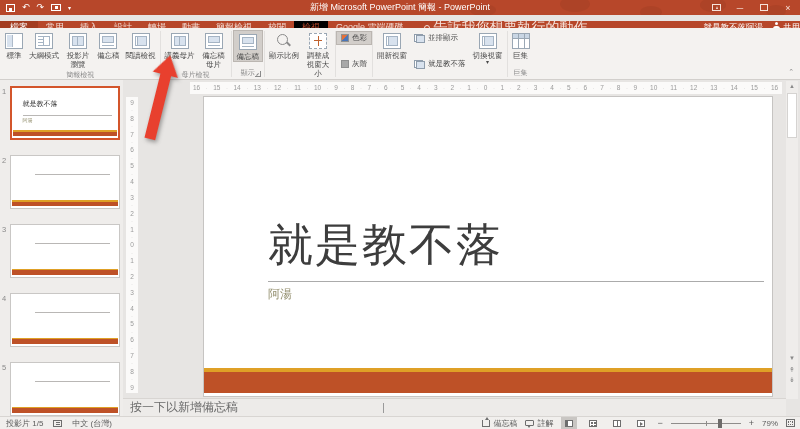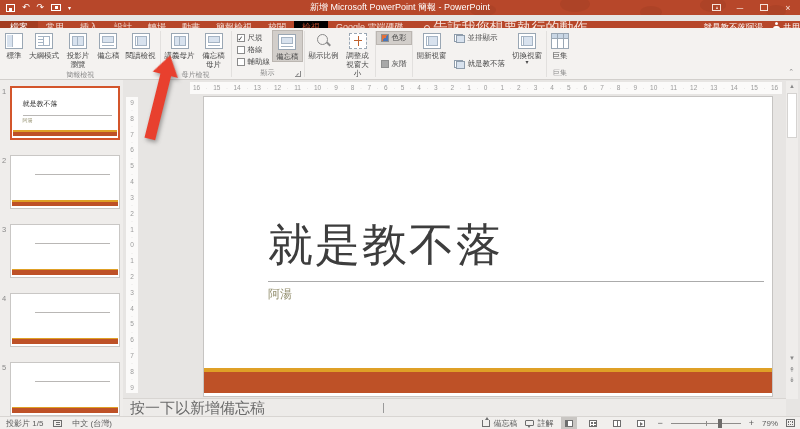--- a/index.html
+++ b/index.html
@@ -121,21 +121,21 @@
   .bar-rust{position:absolute;left:0;right:0;top:275px;height:21px;background:#BE5127;}
   
   .scrollbar{position:absolute;left:786px;top:1px;width:12px;height:318px;background:#EFEDEB;display:block;}
   .sb-up{position:absolute;left:0;top:0;width:12px;height:11px;text-align:center;font-size:6px;color:#8A8A8A;line-height:11px;}
   .sb-thumb{position:absolute;left:1px;top:12px;width:10px;height:45px;background:#fff;border:1px solid #D5D3D1;}
   .sb-down{position:absolute;left:0;top:272px;width:12px;height:11px;text-align:center;font-size:6px;color:#8A8A8A;line-height:11px;}
   .sb-prev{position:absolute;left:0;top:284px;width:12px;height:10px;text-align:center;font-size:7px;color:#8A8A8A;line-height:10px;}
   .sb-next{position:absolute;left:0;top:294px;width:12px;height:10px;text-align:center;font-size:7px;color:#8A8A8A;line-height:10px;}
   
   .notespane{position:absolute;left:123px;top:318px;width:663px;height:18px;background:#EDEBE9;border-top:1px solid #D8D5D2;}
-  .notespane .ph{position:absolute;left:7px;top:0;font-size:15px;color:#6A6A6A;white-space:nowrap;}
+  .notespane .ph{position:absolute;left:7px;top:0;font-size:12px;color:#6A6A6A;white-space:nowrap;}
   .notescursor{position:absolute;left:260px;top:4px;width:1px;height:10px;background:#9A9A9A;}
   
   .statusbar{position:absolute;left:0;top:416px;width:800px;height:13px;background:#F1EFED;border-top:1px solid #D8D5D2;
     display:flex;align-items:center;font-size:8px;color:#5C5C5C;}
   .sb-left{display:flex;align-items:center;gap:10px;padding-left:6px;}
   .sb-right{margin-left:auto;display:flex;align-items:center;gap:8px;padding-right:5px;}
   .accic{width:9px;height:7px;border:1px solid #6E6E6E;position:relative;}
   .accic:before{content:"";position:absolute;left:2px;top:1px;width:4px;height:1px;background:#6E6E6E;box-shadow:0 2px 0 #6E6E6E;}
   .noteic{width:8px;height:7px;border:1px solid #6E6E6E;border-top:none;position:relative;}
   .noteic:before{content:"";position:absolute;left:2px;top:-3px;border-left:2px solid transparent;border-right:2px solid transparent;border-bottom:3px solid #6E6E6E;}
@@ -257,34 +257,20 @@
           <span class="ric iv-split"></span>
           <span>備忘稿母片</span>
         </div>
       </div>
       <div class="glabel">母片檢視</div>
     </div>
     <div class="gsep"></div>
 
     <div class="rgroup">
       <div class="gbody">
-        <div class="cbcol">
-          <label class="cbrow">
-            <span class="cb">✓</span>
-            <span>尺規</span>
-          </label>
-          <label class="cbrow">
-            <span class="cb"></span>
-            <span>格線</span>
-          </label>
-          <label class="cbrow">
-            <span class="cb"></span>
-            <span>輔助線</span>
-          </label>
-        </div>
         <div class="rbtn toggled">
           <span class="ric iv-split"></span>
           <span>備忘稿</span>
         </div>
       </div>
       <div class="glabel">顯示</div>
       <span class="launcher"></span>
     </div>
     <div class="gsep"></div>
 

